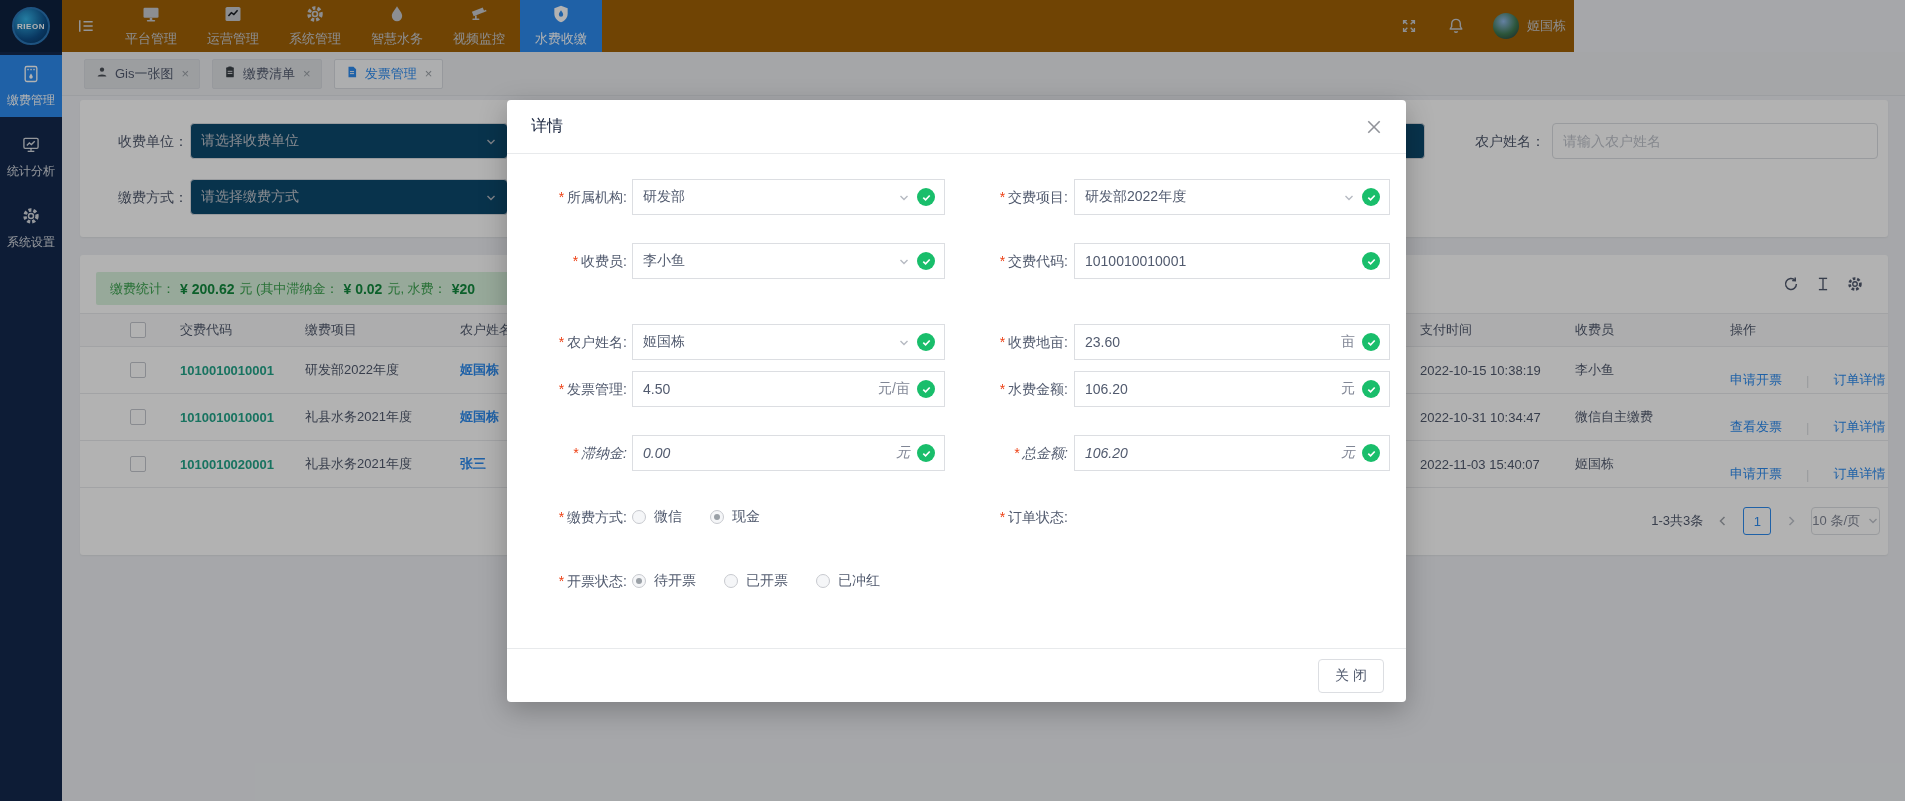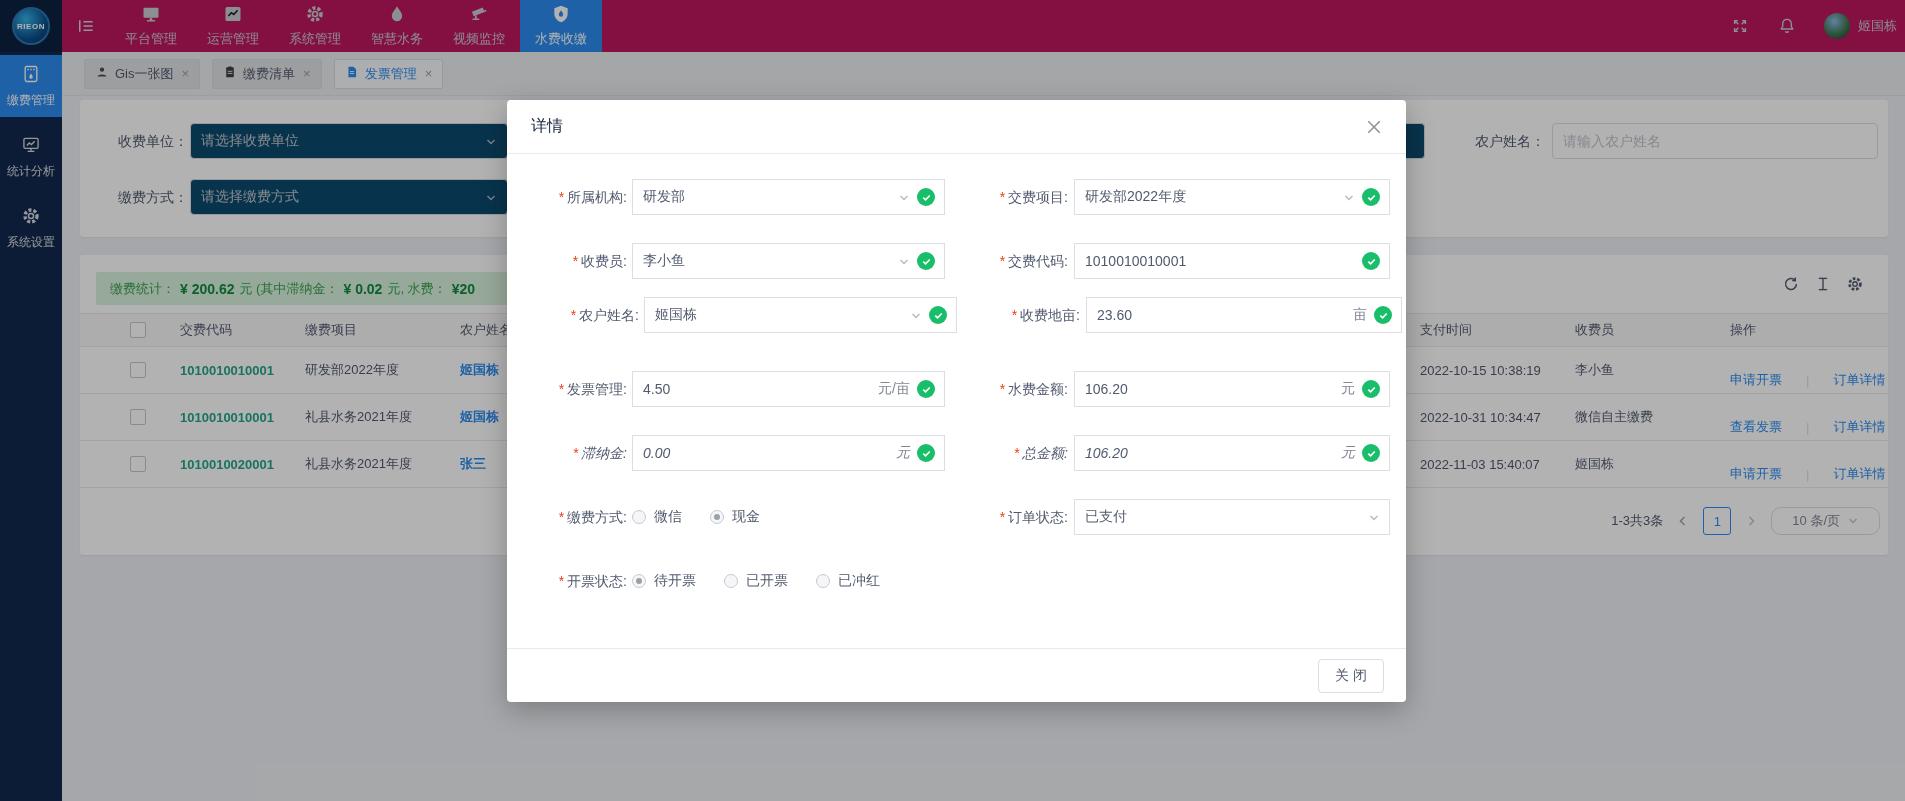--- a/index.html
+++ b/index.html
@@ -1,21 +1,21 @@
 <!DOCTYPE html>
 <html><head>
 <meta charset="utf-8">
 <style>
   * { margin:0; padding:0; box-sizing:border-box; }
   html,body { background:#555; }
   body { font-family:"Liberation Sans","DejaVu Sans",sans-serif; }
   .screen { position:relative; width:1905px; height:801px; background:#eef0f4; overflow:hidden; }
 
   
-  .topbar { position:absolute; left:0; top:0; width:1905px; height:52px; background:#be185d; display:flex; align-items:stretch; z-index:10; }
+  .topbar { position:absolute; left:0; top:0; width:1574px; height:52px; background:#a16207; display:flex; align-items:stretch; z-index:10; }
   .logo-box { width:62px; height:52px; background:#0e2140; display:flex; align-items:center; justify-content:center; flex:none; }
   .logo-circle { width:38px; height:38px; border-radius:50%; background:radial-gradient(circle at 35% 30%, #34b3e8, #0d4f8b 62%, #083057); border:2px solid #2b77b8; color:#fff; font-size:8px; font-weight:bold; letter-spacing:.5px; display:flex; align-items:center; justify-content:center; }
   .hamburger { width:48px; display:flex; align-items:center; justify-content:center; color:#d3d6da; cursor:pointer; }
   .hamburger svg { width:20px; height:20px; }
   .menu { display:flex; height:100%; }
   .menu-item { width:82px; display:flex; flex-direction:column; align-items:center; justify-content:center; gap:3px; color:#c9ccd1; font-size:13px; cursor:pointer; }
   .menu-item svg { width:20px; height:20px; }
   .menu-item.active { background:#2d8cf0; color:#fff; }
   .topbar-right { margin-left:auto; display:flex; align-items:center; gap:27px; padding-right:8px; color:#c9ccd1; }
   .tb-icon { width:20px; height:20px; cursor:pointer; }
@@ -59,21 +59,21 @@
   .cell { white-space:nowrap; overflow:hidden; }
   .link { color:#2d8cf0; cursor:pointer; }
   .farmer { font-weight:bold; }
   .actions { display:flex; gap:24px; align-items:center;margin-top:20px; }
   .sep { color:#dcdee2; }
 
   .pagination { position:absolute; right:8px; top:250px; height:32px; display:flex; align-items:center; gap:9px; font-size:13px; color:#515a6e; }
   .pg-btn { width:22px; height:22px; display:flex; align-items:center; justify-content:center; cursor:pointer; }
   .pg-btn svg { width:12px; height:12px; }
   .pg-page { min-width:28px; height:28px; border:1px solid #2d8cf0; border-radius:3px; color:#2d8cf0; background:#fff; display:flex; align-items:center; justify-content:center; cursor:pointer; }
-  .pg-size { height:28px; border:1px solid #dcdee2; border-radius:10px; background:#fff; display:flex; align-items:center; gap:7px; padding:0 20px; color:#808695; cursor:pointer; }
+  .pg-size { height:28px; border:1px solid #dcdee2; border-radius:4px; background:#fff; display:flex; align-items:center; gap:7px; padding:0 0; color:#808695; cursor:pointer; }
 
   
   .overlay { position:absolute; inset:0; background:rgba(0,0,0,.3); z-index:40; }
   .modal { position:absolute; left:507px; top:100px; width:899px; height:602px; background:#fff; border-radius:4px; box-shadow:0 8px 28px rgba(0,0,0,.25); z-index:50; }
   .m-header { height:54px; border-bottom:1px solid #e8eaec; display:flex; align-items:center; padding:0 24px; font-size:16px; color:#17233d; font-weight:500; }
   .m-close { margin-left:auto; width:16px; height:16px; cursor:pointer; }
   .m-body { position:absolute; left:0; top:54px; width:100%; height:494px; }
   .m-row { position:absolute; left:0; width:100%; height:36px; }
   .m-label { position:absolute; width:120px; text-align:right; font-size:14px; color:#515a6e; line-height:36px; white-space:nowrap; }
   .m-label.l { left:0; } .m-label.r { left:439px; width:122px; }
@@ -400,21 +400,21 @@
         <div class="m-input r">
           <span class="val">1010010010001</span>
           <span class="check-badge">
               <svg viewBox="0 0 12 12" fill="none" stroke="#fff" stroke-width="1.8">
                 <polyline points="2.5,6.2 5,8.6 9.5,3.8"></polyline>
               </svg>
             </span>
         </div>
       </div>
 
-      <div class="m-row" style="top:143px;margin-left:12px;">
+      <div class="m-row" style="top:170px;">
         <span class="m-label l"><span class="req">*</span><span>农户姓名:</span></span>
         <div class="m-input l">
           <span class="val">姬国栋</span>
           <span class="chev"><svg viewBox="0 0 12 12" fill="none" stroke="#b6bac2" stroke-width="1.4">
                 <polyline points="2.5,4 6,7.5 9.5,4"></polyline>
               </svg></span>
           <span class="check-badge">
               <svg viewBox="0 0 12 12" fill="none" stroke="#fff" stroke-width="1.8">
                 <polyline points="2.5,6.2 5,8.6 9.5,3.8"></polyline>
               </svg>
@@ -484,26 +484,20 @@
           <span class="radio-opt">
               <span class="radio"></span>
               <span>微信</span>
             </span>
           <span class="radio-opt">
               <span class="radio checked"></span>
               <span>现金</span>
             </span>
         </div>
         <span class="m-label r"><span class="req">*</span><span>订单状态:</span></span>
-        <div class="m-input r">
-          <span class="val">已支付</span>
-          <span class="chev"><svg viewBox="0 0 12 12" fill="none" stroke="#b6bac2" stroke-width="1.4">
-                <polyline points="2.5,4 6,7.5 9.5,4"></polyline>
-              </svg></span>
-        </div>
       </div>
 
       <div class="m-row" style="top:409px;">
         <span class="m-label l"><span class="req">*</span><span>开票状态:</span></span>
         <div class="radio-group">
           <span class="radio-opt">
               <span class="radio checked"></span>
               <span>待开票</span>
             </span>
           <span class="radio-opt">

